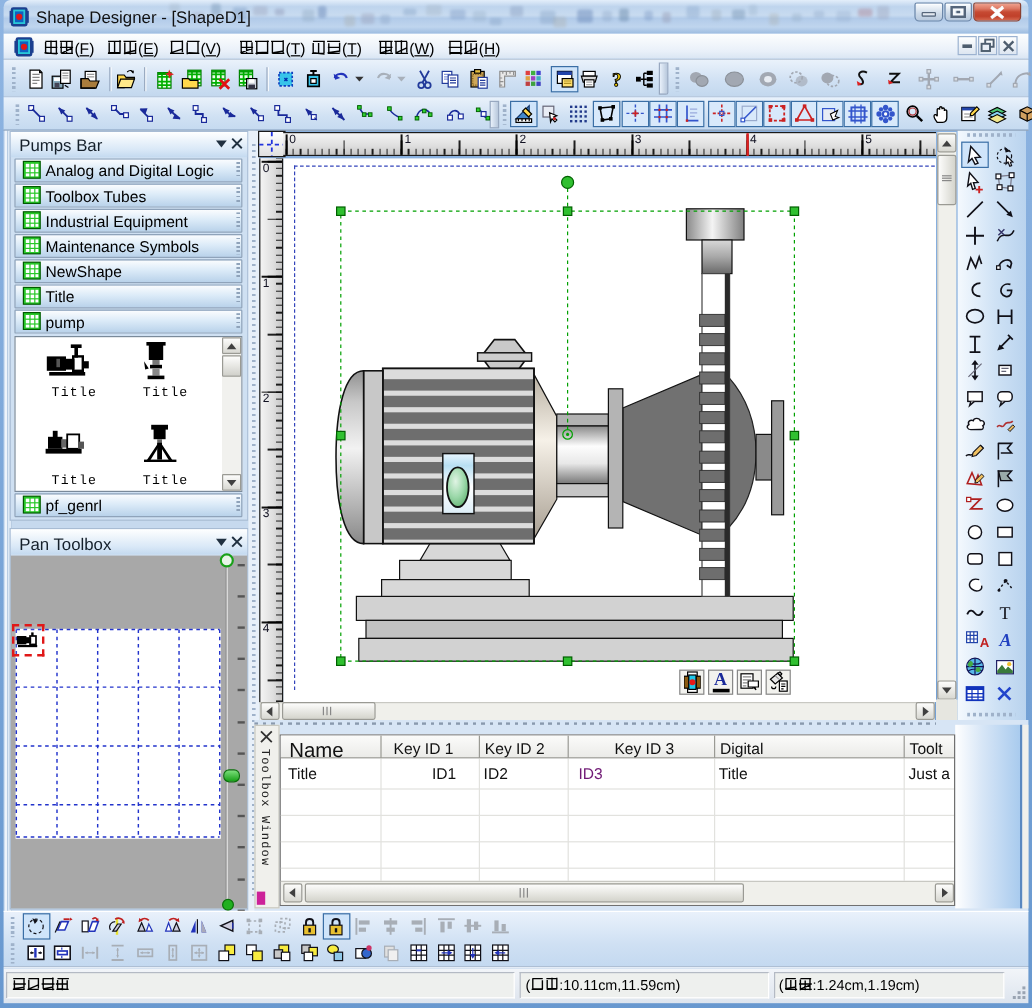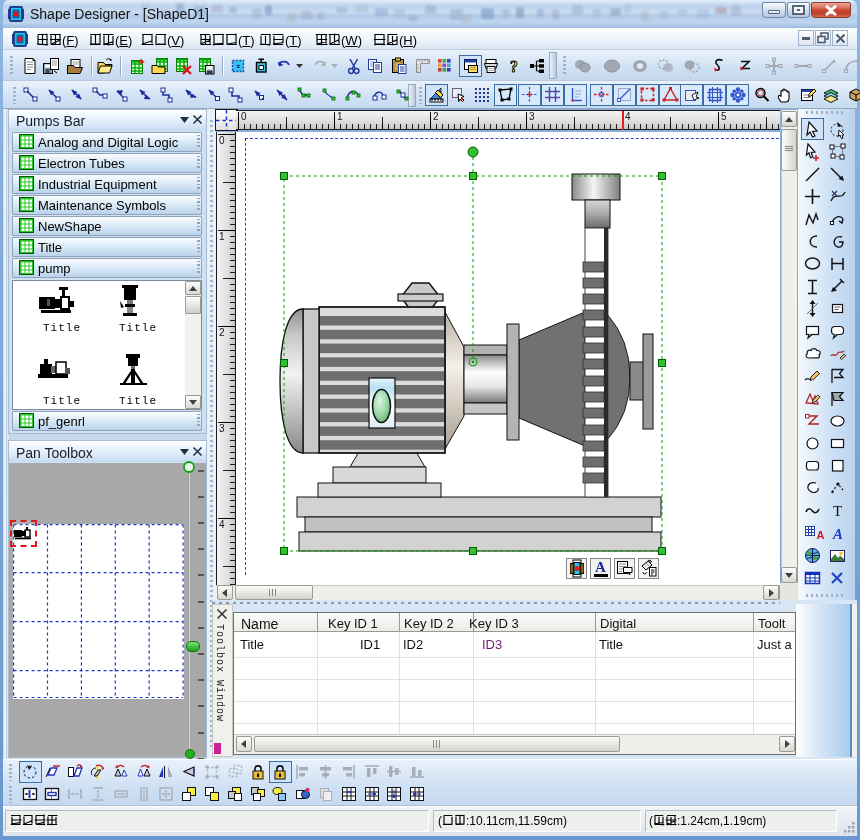--- a/index.html
+++ b/index.html
@@ -584,21 +584,21 @@
         <rect x="6.5" y="2.5" width="3" height="3"></rect>
         <rect x="10.5" y="2.5" width="2.5" height="3"></rect>
         <rect x="2.5" y="6.5" width="3" height="3"></rect>
         <rect x="6.5" y="6.5" width="3" height="3"></rect>
         <rect x="10.5" y="6.5" width="2.5" height="3"></rect>
         <rect x="2.5" y="10.5" width="3" height="2.5"></rect>
         <rect x="6.5" y="10.5" width="3" height="2.5"></rect>
         <rect x="10.5" y="10.5" width="2.5" height="2.5"></rect>
       </g>
     </svg>
-    <div class="tx" style="left:38px;top:156px;font-size:13px;">Electron Tubes</div>
+    <div class="tx" style="left:38px;top:156px;font-size:13px;">Toolbox Tubes</div>
     <div class="abs" style="left:12px;top:174px;width:190px;height:20px;background:linear-gradient(#fafcfe,#dcebf8 45%,#b9d2ea);border:1px solid #8fa3ba;border-radius:1px;"></div>
     <div class="abs" style="left:197px;top:177px;width:3px;height:14px;background:repeating-linear-gradient(#8fa3ba 0 1.5px,transparent 1.5px 3.5px);"></div>
     <svg style="left:19px;top:176px" width="15" height="15" viewBox="0 0 15 15">
       <rect x="0.5" y="0.5" width="14" height="14" fill="#28c828" stroke="#005a00"></rect>
       <g fill="#fff">
         <rect x="2.5" y="2.5" width="3" height="3"></rect>
         <rect x="6.5" y="2.5" width="3" height="3"></rect>
         <rect x="10.5" y="2.5" width="2.5" height="3"></rect>
         <rect x="2.5" y="6.5" width="3" height="3"></rect>
         <rect x="6.5" y="6.5" width="3" height="3"></rect>
@@ -1169,24 +1169,24 @@
     <div class="abs" style="left:214px;top:743px;width:7px;height:11px;background:#cc2299;"></div>
     <div class="abs" style="left:796px;top:604px;width:56px;height:153px;background:linear-gradient(90deg,#ffffff,#d9e7f7 40%,#a9cbee);border-right:2px solid #5a88c0;"></div>
     <div class="abs" style="left:852px;top:604px;width:5px;height:153px;background:#f0f0ec;"></div>
     <div class="abs" style="left:233px;top:612px;width:563px;height:143px;background:#fff;border:1px solid #707070;"></div>
     <div class="abs" style="left:234px;top:613px;width:561px;height:19px;background:linear-gradient(#fbfbfa,#ebebe8);border-bottom:1px solid #9a9a94;"></div>
     <div class="abs" style="left:317px;top:613px;width:1px;height:19px;background:#9a9a94;"></div>
     <div class="abs" style="left:399px;top:613px;width:1px;height:19px;background:#9a9a94;"></div>
     <div class="abs" style="left:473px;top:613px;width:1px;height:19px;background:#9a9a94;"></div>
     <div class="abs" style="left:595px;top:613px;width:1px;height:19px;background:#9a9a94;"></div>
     <div class="abs" style="left:753px;top:613px;width:1px;height:19px;background:#9a9a94;"></div>
-    <div class="tx" style="left:241px;top:616px;font-size:14px;color:#111;">Name</div>
+    <div class="tx" style="left:241px;top:616px;font-size:17px;color:#111;">Name</div>
     <div class="tx" style="left:328px;top:616px;font-size:13px;color:#111;">Key ID 1</div>
     <div class="tx" style="left:404px;top:616px;font-size:13px;color:#111;">Key ID 2</div>
-    <div class="tx" style="left:469px;top:616px;font-size:13px;color:#111;">Key ID 3</div>
+    <div class="tx" style="left:512px;top:616px;font-size:13px;color:#111;">Key ID 3</div>
     <div class="tx" style="left:600px;top:616px;font-size:13px;color:#111;">Digital</div>
     <div class="tx" style="left:758px;top:616px;font-size:13px;color:#111;">Toolt</div>
     <div class="abs" style="left:317px;top:632px;width:1px;height:102px;background:#e2e2de;"></div>
     <div class="abs" style="left:399px;top:632px;width:1px;height:102px;background:#e2e2de;"></div>
     <div class="abs" style="left:473px;top:632px;width:1px;height:102px;background:#e2e2de;"></div>
     <div class="abs" style="left:595px;top:632px;width:1px;height:102px;background:#e2e2de;"></div>
     <div class="abs" style="left:753px;top:632px;width:1px;height:102px;background:#e2e2de;"></div>
     <div class="tx" style="left:240px;top:637px;font-size:13px;color:#111;">Title</div>
     <div class="tx" style="left:360px;top:637px;font-size:13px;color:#111;">ID1</div>
     <div class="tx" style="left:403px;top:637px;font-size:13px;color:#111;">ID2</div>

